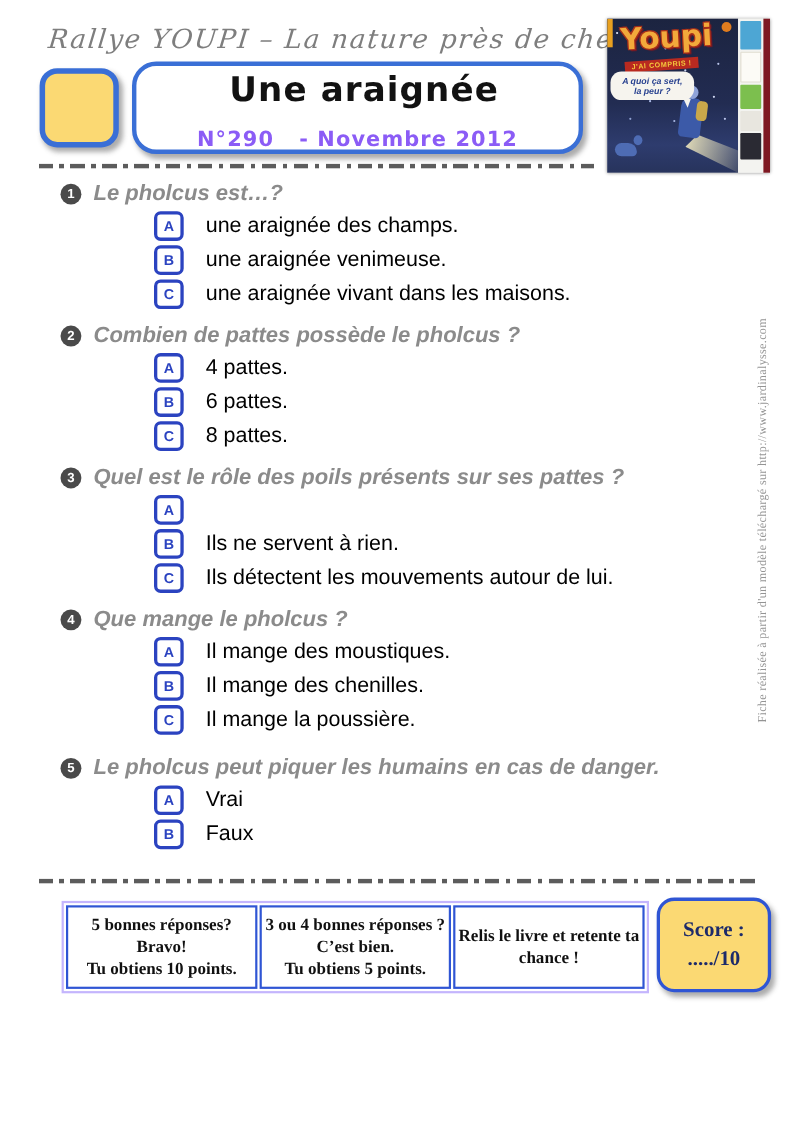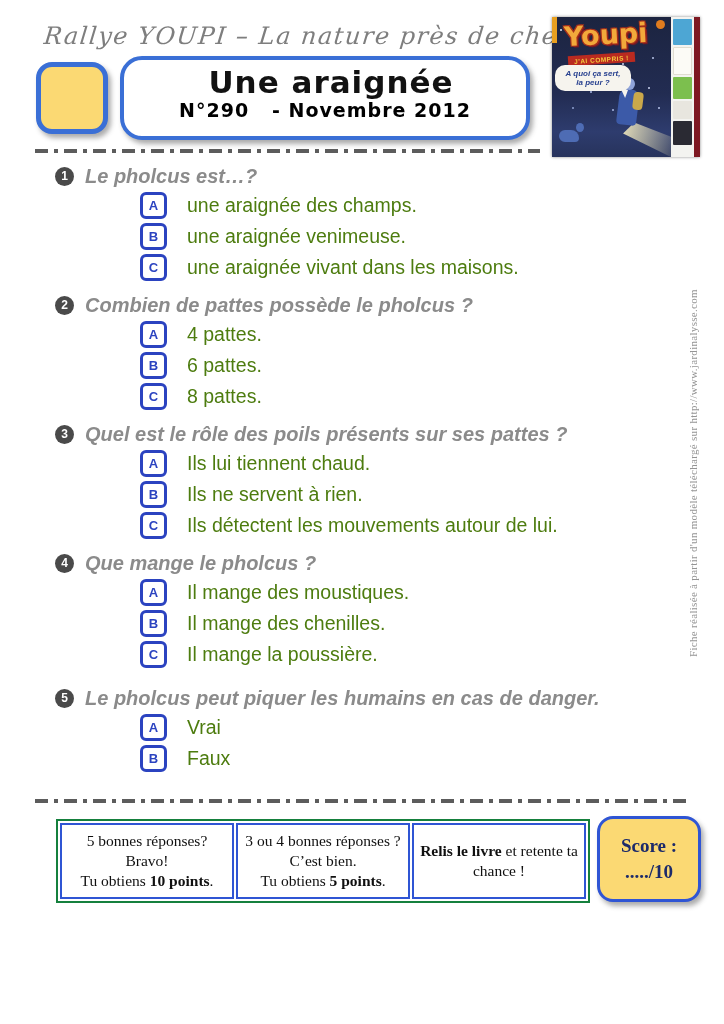--- a/index.html
+++ b/index.html
@@ -9,22 +9,22 @@
   
   .script-title{position:absolute;left:44px;top:22px;font-family:"DejaVu Serif",serif;
     font-style:italic;font-size:24px;color:#7e7e7e;letter-spacing:1.5px;transform:skewX(-6deg);}
   .corner-square{position:absolute;left:36px;top:62px;width:62px;height:62px;background:#fbd973;
     border:5px solid #3a6fd6;border-radius:16px;box-shadow:3px 4px 5px rgba(70,70,70,.45);}
   .title-box{position:absolute;left:120px;top:56px;width:402px;height:76px;background:#fff;
     border:4px solid #3a6fd6;border-radius:22px;box-shadow:3px 4px 5px rgba(70,70,70,.45);
     text-align:center;}
   .title{font-family:"DejaVu Sans",sans-serif;font-weight:bold;font-size:31px;color:#121212;
     margin-top:5px;letter-spacing:1px;line-height:1.1;padding-left:12px;}
-  .subtitle{font-family:"DejaVu Sans",sans-serif;font-weight:bold;font-size:19px;color:#000000;
-    white-space:pre;letter-spacing:1px;}
+  .subtitle{font-family:"DejaVu Sans",sans-serif;font-weight:bold;font-size:19px;color:#8b5cf6;
+    white-space:pre;letter-spacing:1px;margin-top:17px;}
 
   
   .cover{position:absolute;left:552px;top:17px;width:148px;height:140px;background:#f3f3f0;
     box-shadow:0 0 3px rgba(0,0,0,.45);}
   .cover-scene{position:absolute;left:0;top:0;width:119px;height:140px;overflow:hidden;
     background:linear-gradient(180deg,#1c2440 0%,#222c52 55%,#2e3c6e 82%,#27335c 100%);}
   .cover-strip{position:absolute;left:0;top:0;width:5px;height:26px;background:#e8a020;}
   .cover-dot{position:absolute;left:104px;top:3px;width:9px;height:9px;border-radius:50%;background:#e07c1e;}
   .cover-logo{position:absolute;left:12px;top:2px;font-family:"DejaVu Sans",sans-serif;font-weight:bold;
     font-size:27px;color:#f2a93b;transform:rotate(-3deg);letter-spacing:0px;
@@ -73,30 +73,30 @@
   .question.first{margin-top:2px;}
   .question.last{margin-top:18px;}
   .q-head{display:flex;align-items:center;gap:11px;color:#8b8b8b;font-weight:bold;font-style:italic;
     font-size:20px;line-height:24px;}
   .q-num{width:19px;height:19px;border-radius:50%;background:#4a4a4a;color:#fff;font-size:12px;
     font-weight:bold;font-style:normal;display:flex;align-items:center;justify-content:center;flex:none;}
   .opt-row{display:flex;align-items:center;margin-left:85px;margin-top:4px;gap:20px;height:27px;}
   .opt-box{width:21px;height:21px;border:3px solid #2b43c0;border-radius:6px;color:#2b43c0;
     font-weight:bold;font-size:13px;display:flex;align-items:center;justify-content:center;flex:none;
     background:#fff;box-sizing:content-box;}
-  .opt-text{font-size:19.5px;color:#4d7c0f;}
+  .opt-text{font-size:19.5px;color:#000000;}
 
   
   .credit{position:absolute;left:687px;top:670px;width:394px;transform-origin:0 0;
     transform:rotate(-90deg);font-family:"Liberation Serif",serif;font-size:11px;color:#949494;
     text-align:center;letter-spacing:.3px;}
 
   
-  .footer-table{position:absolute;left:56px;top:819px;width:534px;height:84px;border:2px solid #15803d;
-    box-sizing:border-box;display:flex;gap:2px;padding:2px;background:#fff;}
+  .footer-table{position:absolute;left:56px;top:819px;width:534px;height:84px;border:2px solid #c4b5fd;
+    box-sizing:border-box;display:flex;gap:2px;padding:2px;background:#fff;font-weight:bold;}
   .footer-cell{flex:1;border:2px solid #2f55d4;display:flex;flex-direction:column;justify-content:center;
     text-align:center;font-family:"Liberation Serif",serif;font-size:15.5px;color:#101010;
     line-height:1.3;padding:2px;}
   .score-box{position:absolute;left:597px;top:816px;width:104px;height:86px;background:#fbd973;
     border:3px solid #2f55d4;border-radius:16px;box-shadow:3px 4px 5px rgba(70,70,70,.45);
     box-sizing:border-box;display:flex;flex-direction:column;align-items:center;justify-content:center;
     font-family:"Liberation Serif",serif;font-weight:bold;font-size:19px;color:#1c2a6a;line-height:1.35;}
 </style>
 </head>
 <body>
@@ -179,21 +179,20 @@
       </div>
     </div>
 
     <div class="question">
       <div class="q-head">
         <span class="q-num">3</span>
         <span>Quel est le rôle des poils présents sur ses pattes ?</span>
       </div>
       <div class="opt-row">
         <span class="opt-box">A</span>
-        <span class="opt-text">Ils lui tiennent chaud.</span>
       </div>
       <div class="opt-row">
         <span class="opt-box">B</span>
         <span class="opt-text">Ils ne servent à rien.</span>
       </div>
       <div class="opt-row">
         <span class="opt-box">C</span>
         <span class="opt-text">Ils détectent les mouvements autour de lui.</span>
       </div>
     </div>

